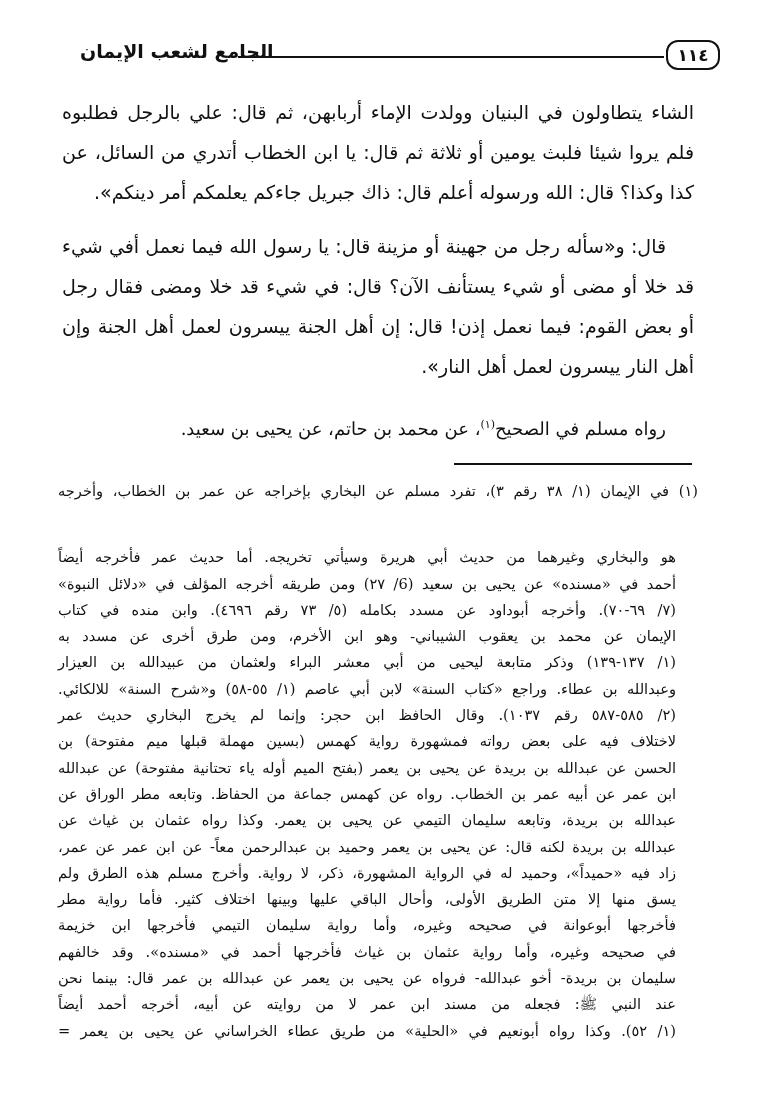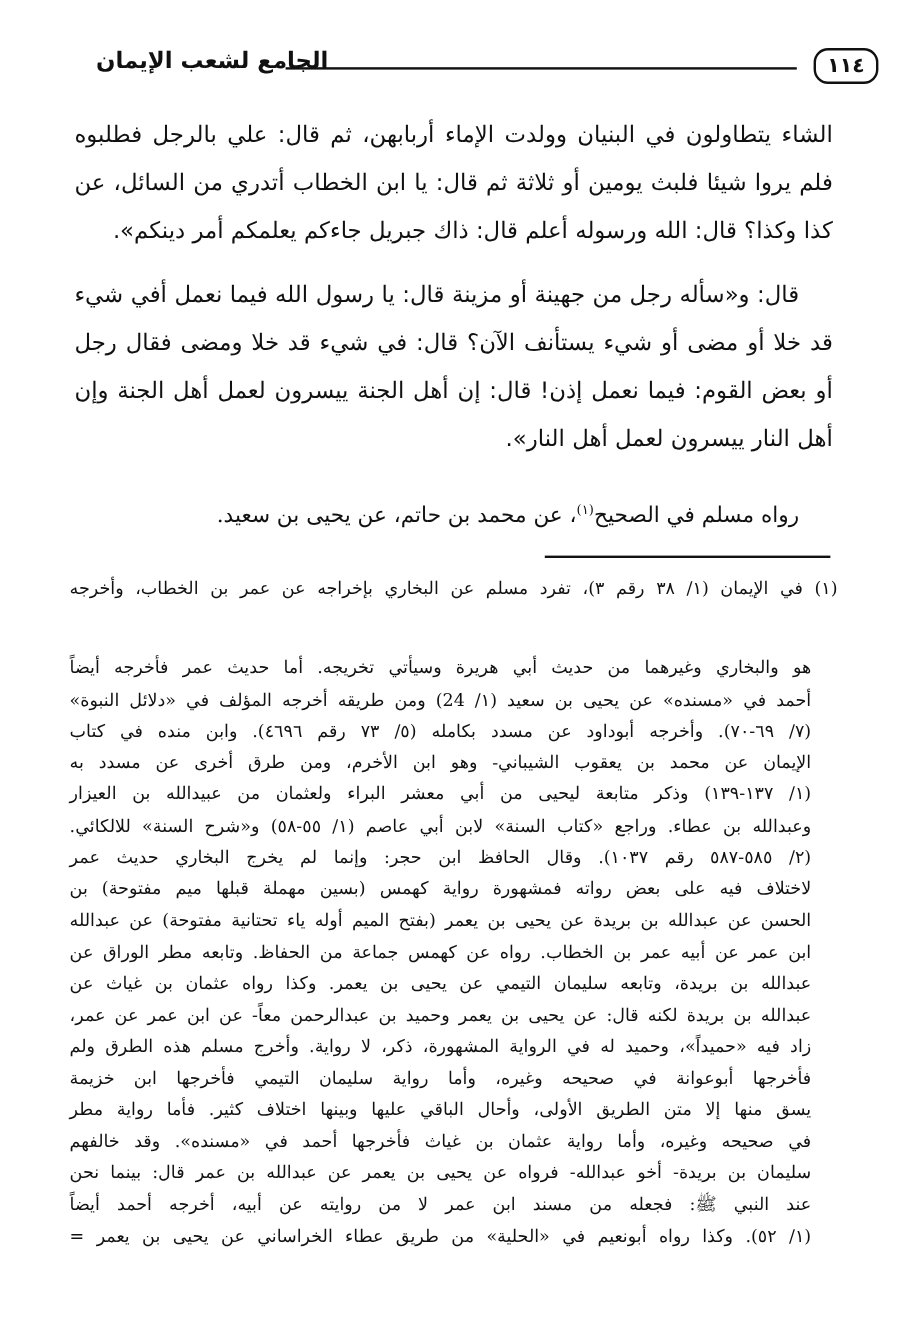--- a/index.html
+++ b/index.html
@@ -41,21 +41,21 @@
     .header-rule {
       position: absolute;
       left: 170px;
       right: 70px;
       top: 20px;
       height: 0;
       border-top: 2px solid #111;
     }
     .page-number-box {
       position: absolute;
-      right: 2px;
+      right: 14px;
       top: 4px;
       width: 54px;
       height: 30px;
       border: 2.5px solid #111;
       border-radius: 12px;
       box-sizing: border-box;
       display: flex;
       align-items: center;
       justify-content: center;
       font-size: 17px;
@@ -149,33 +149,33 @@
     <p class="para-2">قال: و«سأله رجل من جهينة أو مزينة قال: يا رسول الله فيما نعمل أفي شيء قد خلا أو مضى أو شيء يستأنف الآن؟ قال: في شيء قد خلا ومضى فقال رجل أو بعض القوم: فيما نعمل إذن! قال: إن أهل الجنة ييسرون لعمل أهل الجنة وإن أهل النار ييسرون لعمل أهل النار».</p>
   </div>
 
   <div class="narration"><span>رواه مسلم في الصحيح</span><sup>(١)</sup><span>، عن محمد بن حاتم، عن يحيى بن سعيد.</span></div>
 
   <div class="footnote-separator"></div>
 
   <div class="footnotes">
     <span class="fn-line" style="display: block;">(١) في الإيمان (١/ ٣٨ رقم ٣)، تفرد مسلم عن البخاري بإخراجه عن عمر بن الخطاب، وأخرجه</span>
     <span class="fn-line indent" style="display: block; margin-top: 40px;">هو والبخاري وغيرهما من حديث أبي هريرة وسيأتي تخريجه. أما حديث عمر فأخرجه أيضاً</span>
-    <span class="fn-line indent" style="display: block;">أحمد في «مسنده» عن يحيى بن سعيد (١/ 24) ومن طريقه أخرجه المؤلف في «دلائل النبوة»</span>
+    <span class="fn-line indent" style="display: block;">أحمد في «مسنده» عن يحيى بن سعيد (6/ ٢٧) ومن طريقه أخرجه المؤلف في «دلائل النبوة»</span>
     <span class="fn-line indent" style="display: block;">(٧/ ٦٩-٧٠). وأخرجه أبوداود عن مسدد بكامله (٥/ ٧٣ رقم ٤٦٩٦). وابن منده في كتاب</span>
     <span class="fn-line indent" style="display: block; font-family: Liberation Serif, serif;">الإيمان عن محمد بن يعقوب الشيباني- وهو ابن الأخرم، ومن طرق أخرى عن مسدد به</span>
     <span class="fn-line indent" style="display: block;">(١/ ١٣٧-١٣٩) وذكر متابعة ليحيى من أبي معشر البراء ولعثمان من عبيدالله بن العيزار</span>
     <span class="fn-line indent" style="display: block;">وعبدالله بن عطاء. وراجع «كتاب السنة» لابن أبي عاصم (١/ ٥٥-٥٨) و«شرح السنة» للالكائي.</span>
     <span class="fn-line indent" style="display: block;">(٢/ ٥٨٥-٥٨٧ رقم ١٠٣٧). وقال الحافظ ابن حجر: وإنما لم يخرج البخاري حديث عمر</span>
     <span class="fn-line indent" style="display: block;">لاختلاف فيه على بعض رواته فمشهورة رواية كهمس (بسين مهملة قبلها ميم مفتوحة) بن</span>
     <span class="fn-line indent" style="display: block;">الحسن عن عبدالله بن بريدة عن يحيى بن يعمر (بفتح الميم أوله ياء تحتانية مفتوحة) عن عبدالله</span>
     <span class="fn-line indent" style="display: block;">ابن عمر عن أبيه عمر بن الخطاب. رواه عن كهمس جماعة من الحفاظ. وتابعه مطر الوراق عن</span>
     <span class="fn-line indent" style="display: block;">عبدالله بن بريدة، وتابعه سليمان التيمي عن يحيى بن يعمر. وكذا رواه عثمان بن غياث عن</span>
     <span class="fn-line indent" style="display: block;">عبدالله بن بريدة لكنه قال: عن يحيى بن يعمر وحميد بن عبدالرحمن معاً- عن ابن عمر عن عمر،</span>
     <span class="fn-line indent" style="display: block;">زاد فيه «حميداً»، وحميد له في الرواية المشهورة، ذكر، لا رواية. وأخرج مسلم هذه الطرق ولم</span>
+    <span class="fn-line indent" style="display: block;">يسق منها إلا متن الطريق الأولى، وأحال الباقي عليها وبينها اختلاف كثير. فأما رواية مطر</span>
     <span class="fn-line indent" style="display: block;">فأخرجها أبوعوانة في صحيحه وغيره، وأما رواية سليمان التيمي فأخرجها ابن خزيمة</span>
-    <span class="fn-line indent" style="display: block;">يسق منها إلا متن الطريق الأولى، وأحال الباقي عليها وبينها اختلاف كثير. فأما رواية مطر</span>
     <span class="fn-line indent" style="display: block;">في صحيحه وغيره، وأما رواية عثمان بن غياث فأخرجها أحمد في «مسنده». وقد خالفهم</span>
     <span class="fn-line indent" style="display: block;">سليمان بن بريدة- أخو عبدالله- فرواه عن يحيى بن يعمر عن عبدالله بن عمر قال: بينما نحن</span>
     <span class="fn-line indent" style="display: block;">عند النبي ﷺ: فجعله من مسند ابن عمر لا من روايته عن أبيه، أخرجه أحمد أيضاً</span>
     <span class="fn-line indent" style="display: block;">(١/ ٥٢). وكذا رواه أبونعيم في «الحلية» من طريق عطاء الخراساني عن يحيى بن يعمر =</span>
   </div>
 
 </div>
 
 </body></html>

